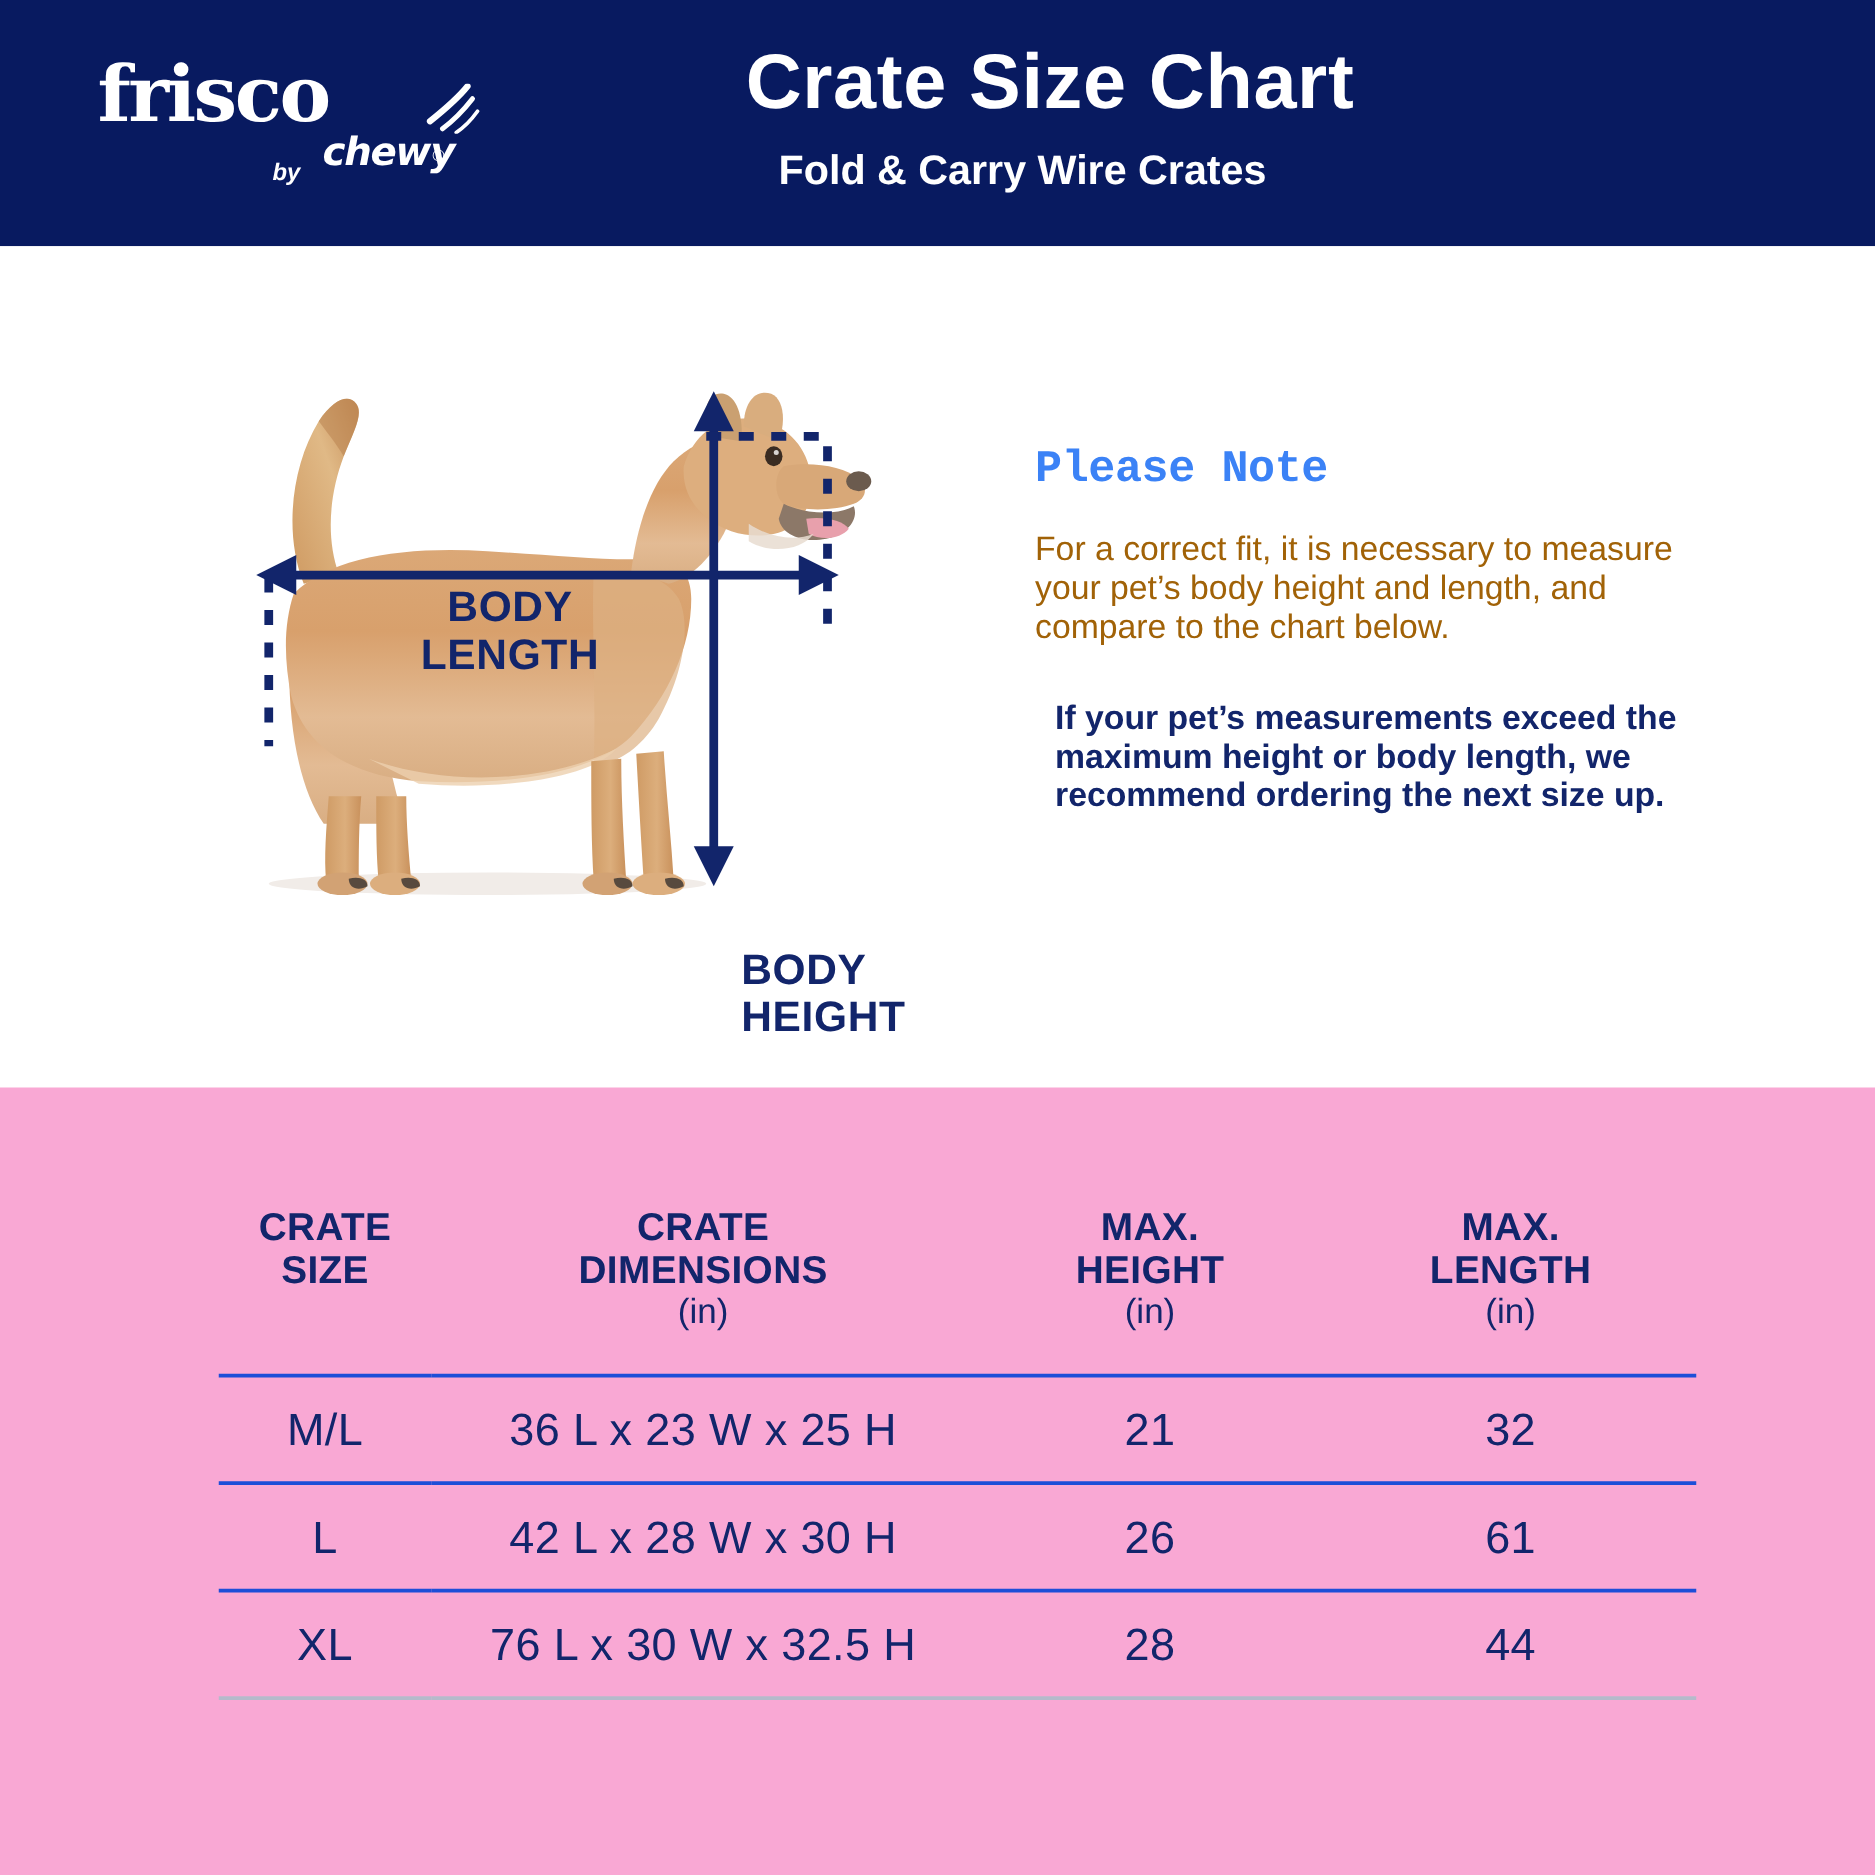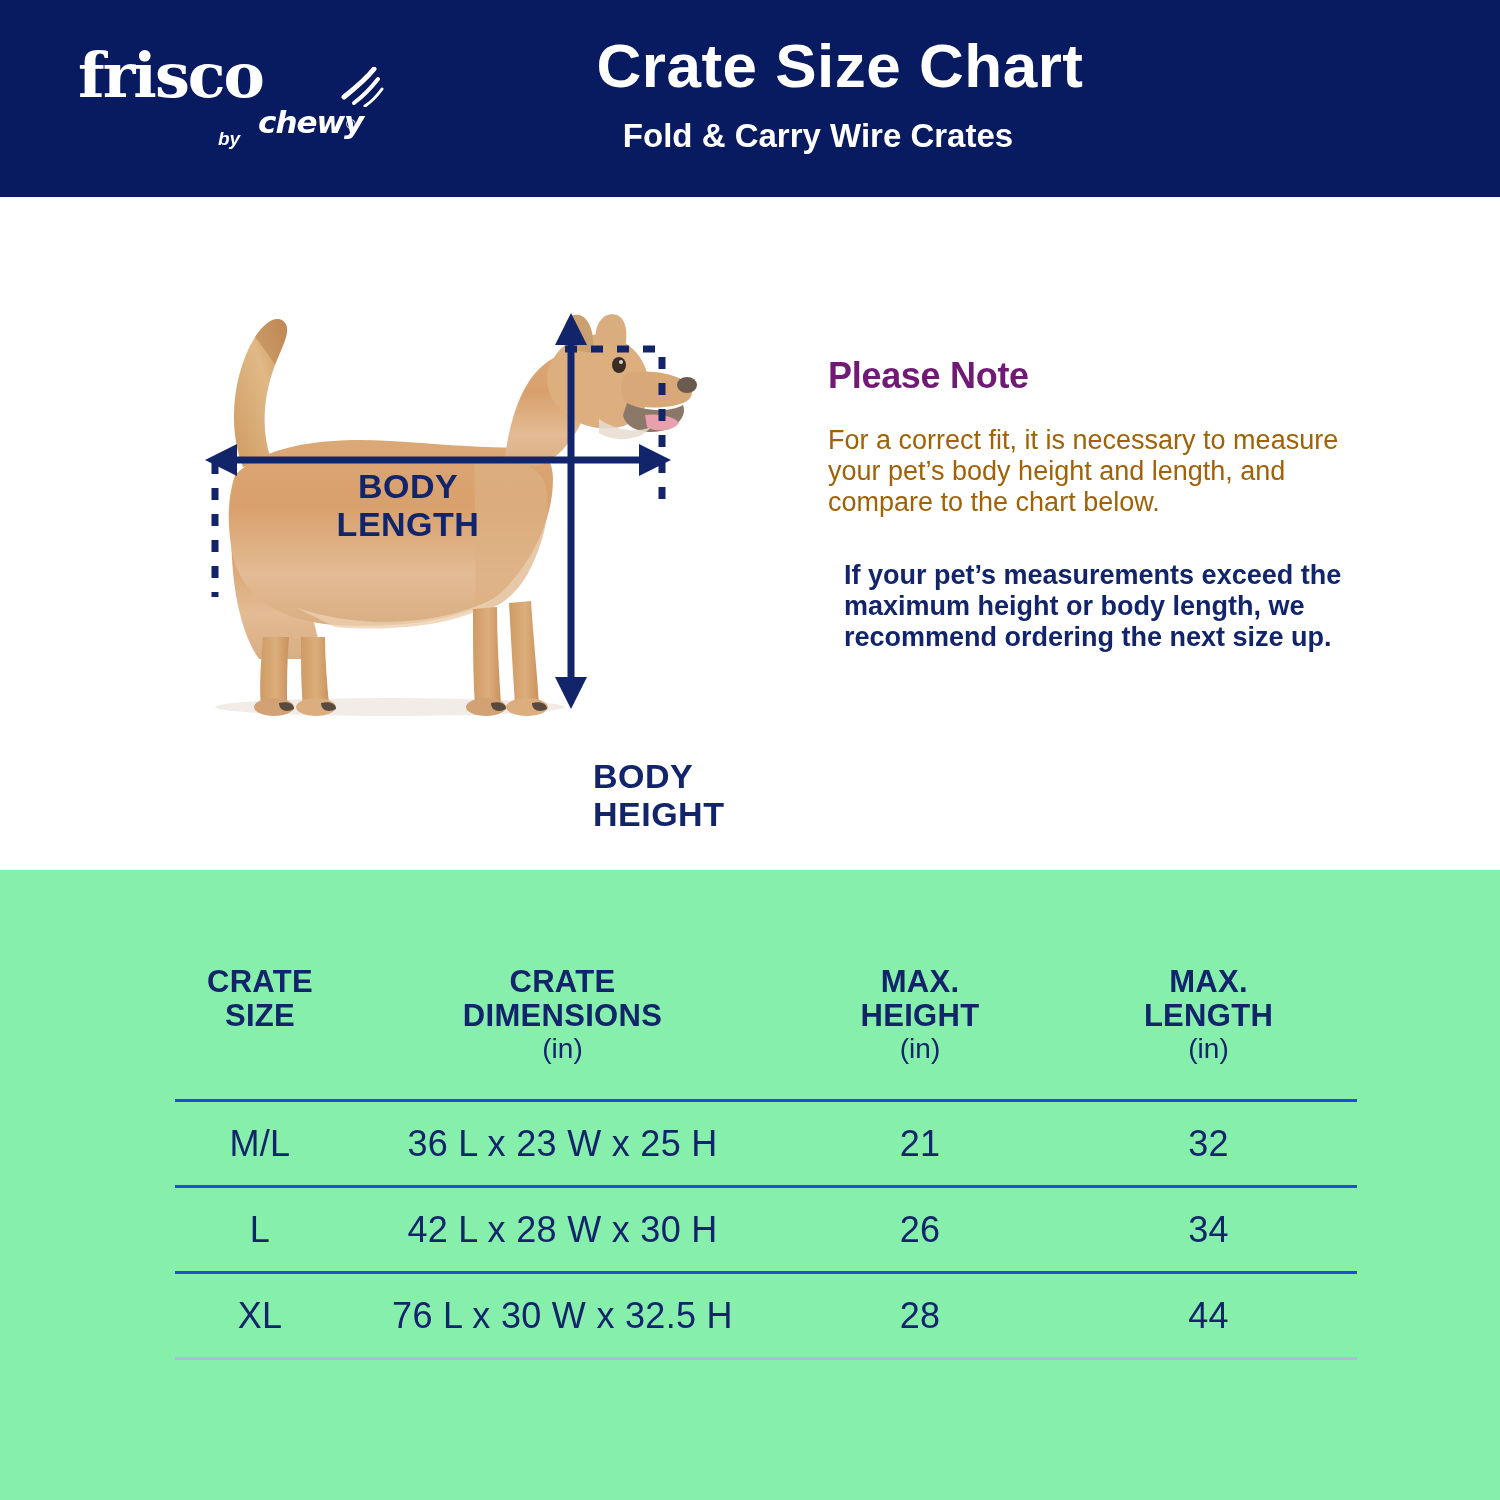--- a/index.html
+++ b/index.html
@@ -89,36 +89,36 @@
     width:200px;text-align:left;
     font-size:34px;font-weight:700;color:#12256b;
     line-height:38px;letter-spacing:0.5px;
   }
 
   
   .note{
     position:absolute;left:828px;top:158px;width:530px;
   }
   .note-title{
-    font-size:36px;font-weight:700;color:#701a75;
-    margin:0 0 28px 0;letter-spacing:-0.3px;
+    font-size:36px;font-weight:700;color:#3b82f6;
+    margin:0 0 28px 0;letter-spacing:-0.3px;font-family:Liberation Mono, monospace;
   }
   .note-p1{
     font-size:27px;font-weight:400;color:#a16207;
     line-height:31px;margin:0 0 42px 0;
   }
   .note-p2{
     font-size:27px;font-weight:700;color:#12256b;
     line-height:31px;margin:16px;
   }
 
   
   .tablewrap{
     position:absolute;left:0;top:870px;width:1500px;height:630px;
-    background:#86efac;
+    background:#f9a8d4;
   }
   table.sizes{
     position:absolute;left:175px;top:95px;width:1182px;
     border-collapse:collapse;
     table-layout:fixed;
   }
   table.sizes th, table.sizes td{
     padding:0;margin:0;
   }
   table.sizes thead th{
@@ -336,21 +336,21 @@
       <tr>
         <td>M/L</td>
         <td>36 L x 23 W x 25 H</td>
         <td>21</td>
         <td>32</td>
       </tr>
       <tr>
         <td>L</td>
         <td>42 L x 28 W x 30 H</td>
         <td>26</td>
-        <td>34</td>
+        <td>61</td>
       </tr>
       <tr>
         <td>XL</td>
         <td>76 L x 30 W x 32.5 H</td>
         <td>28</td>
         <td>44</td>
       </tr>
     </tbody>
   </table>
 </div>

